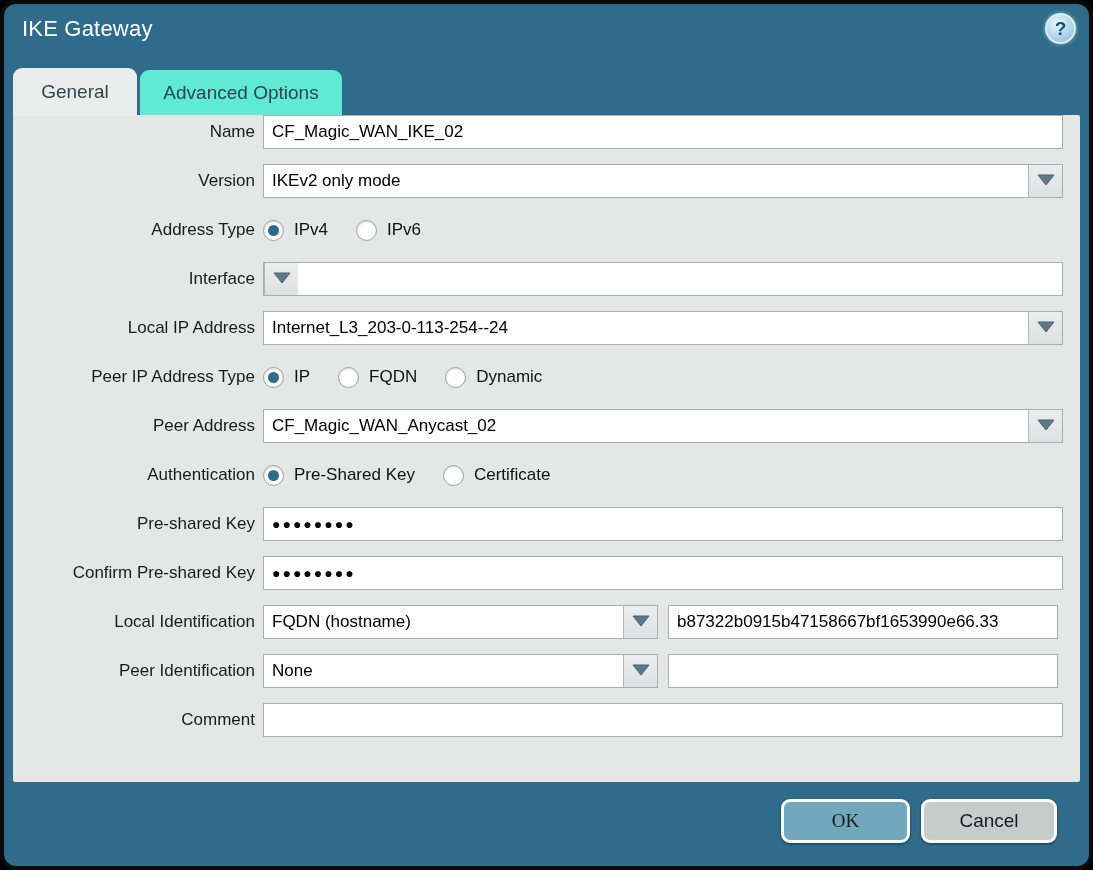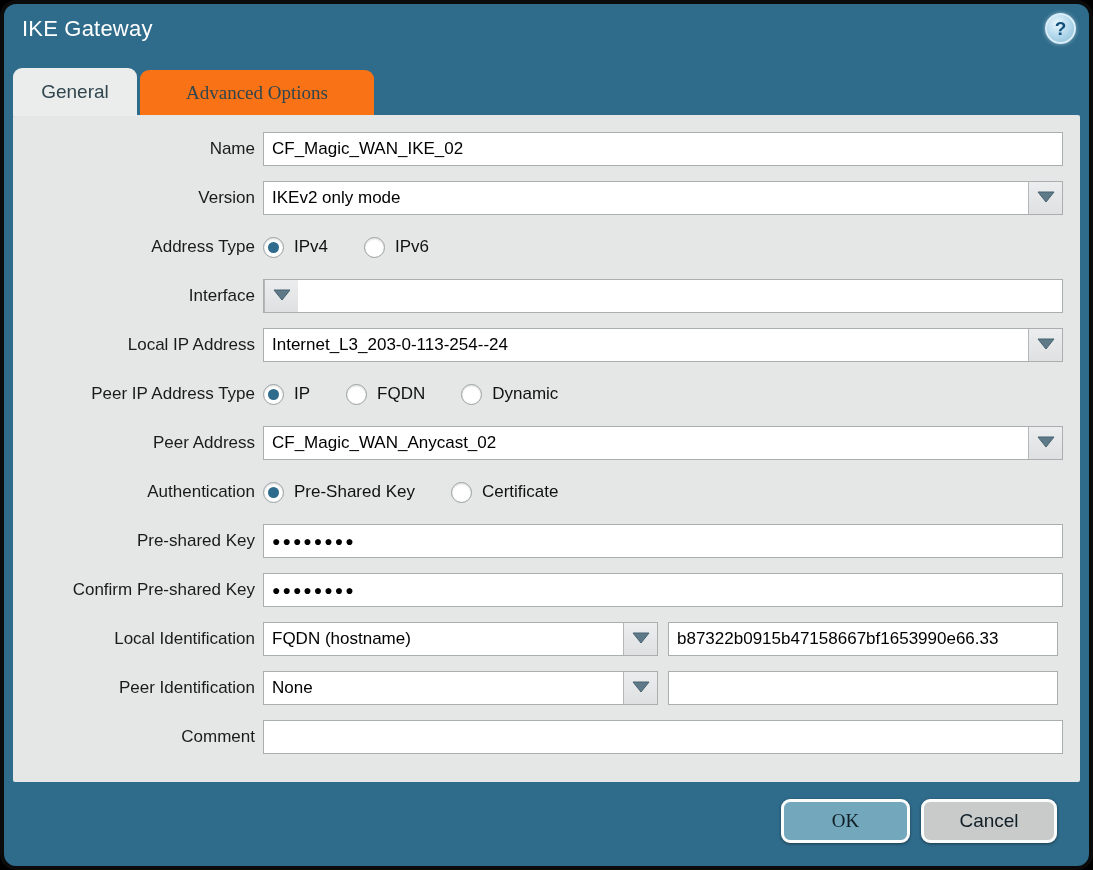--- a/index.html
+++ b/index.html
@@ -34,30 +34,29 @@
     font-size: 19px; color: #30454d;
     border-radius: 9px 9px 0 0;
     display: flex; align-items: center; justify-content: center;
     cursor: pointer;
   }
   .tab.active {
     width: 124px; height: 48px;
     background: #ebeded; z-index: 2;
   }
   .tab.inactive {
-    width: 234px; height: 46px;
-    background: #f97316;
-    font-family: Liberation Serif, serif;
+    width: 202px; height: 46px;
+    background: #5eead4;
   }
 
   
   .panel {
     position: absolute; left: 9px; right: 9px; top: 111px; bottom: 84px;
     background: #e5e6e6; border-radius: 2px;
-    padding-top: 17px; z-index: 1;
+    padding-top: 0; z-index: 1;
   }
   .row { display: flex; align-items: center; height: 34px; margin-bottom: 15px; }
   .lbl {
     width: 242px; margin-right: 8px; flex: none;
     text-align: right; font-size: 17px; color: #1b1b1b;
   }
   .field-wrap { display: flex; align-items: center; }
 
   input.txt {
     height: 34px; border: 1px solid #a9aeae; background: #ffffff;
@@ -79,21 +78,21 @@
     width: 34px; flex: none; cursor: pointer;
     border-left: 1px solid #b4b8b8;
     background: linear-gradient(#ecedee, #dee0e1);
     display: flex; align-items: center; justify-content: center;
   }
   .combo.w-full { width: 800px; }
   .combo.w-half { width: 395px; }
   .side-field { width: 390px; margin-left: 10px; }
 
   
-  .radio-group { display: flex; align-items: center; gap: 36px; }
+  .radio-group { display: flex; align-items: center; gap: 28px; }
   .radio-opt { display: flex; align-items: center; gap: 10px; cursor: pointer; }
   .radio {
     width: 21px; height: 21px; border-radius: 50%; flex: none;
     background: #ffffff; border: 1px solid #9aa0a0;
     box-shadow: inset 0 1px 2px rgba(0,0,0,.15);
     display: flex; align-items: center; justify-content: center;
   }
   .radio.checked::after {
     content: ""; width: 11px; height: 11px; border-radius: 50%;
     background: #2e6b8c;

